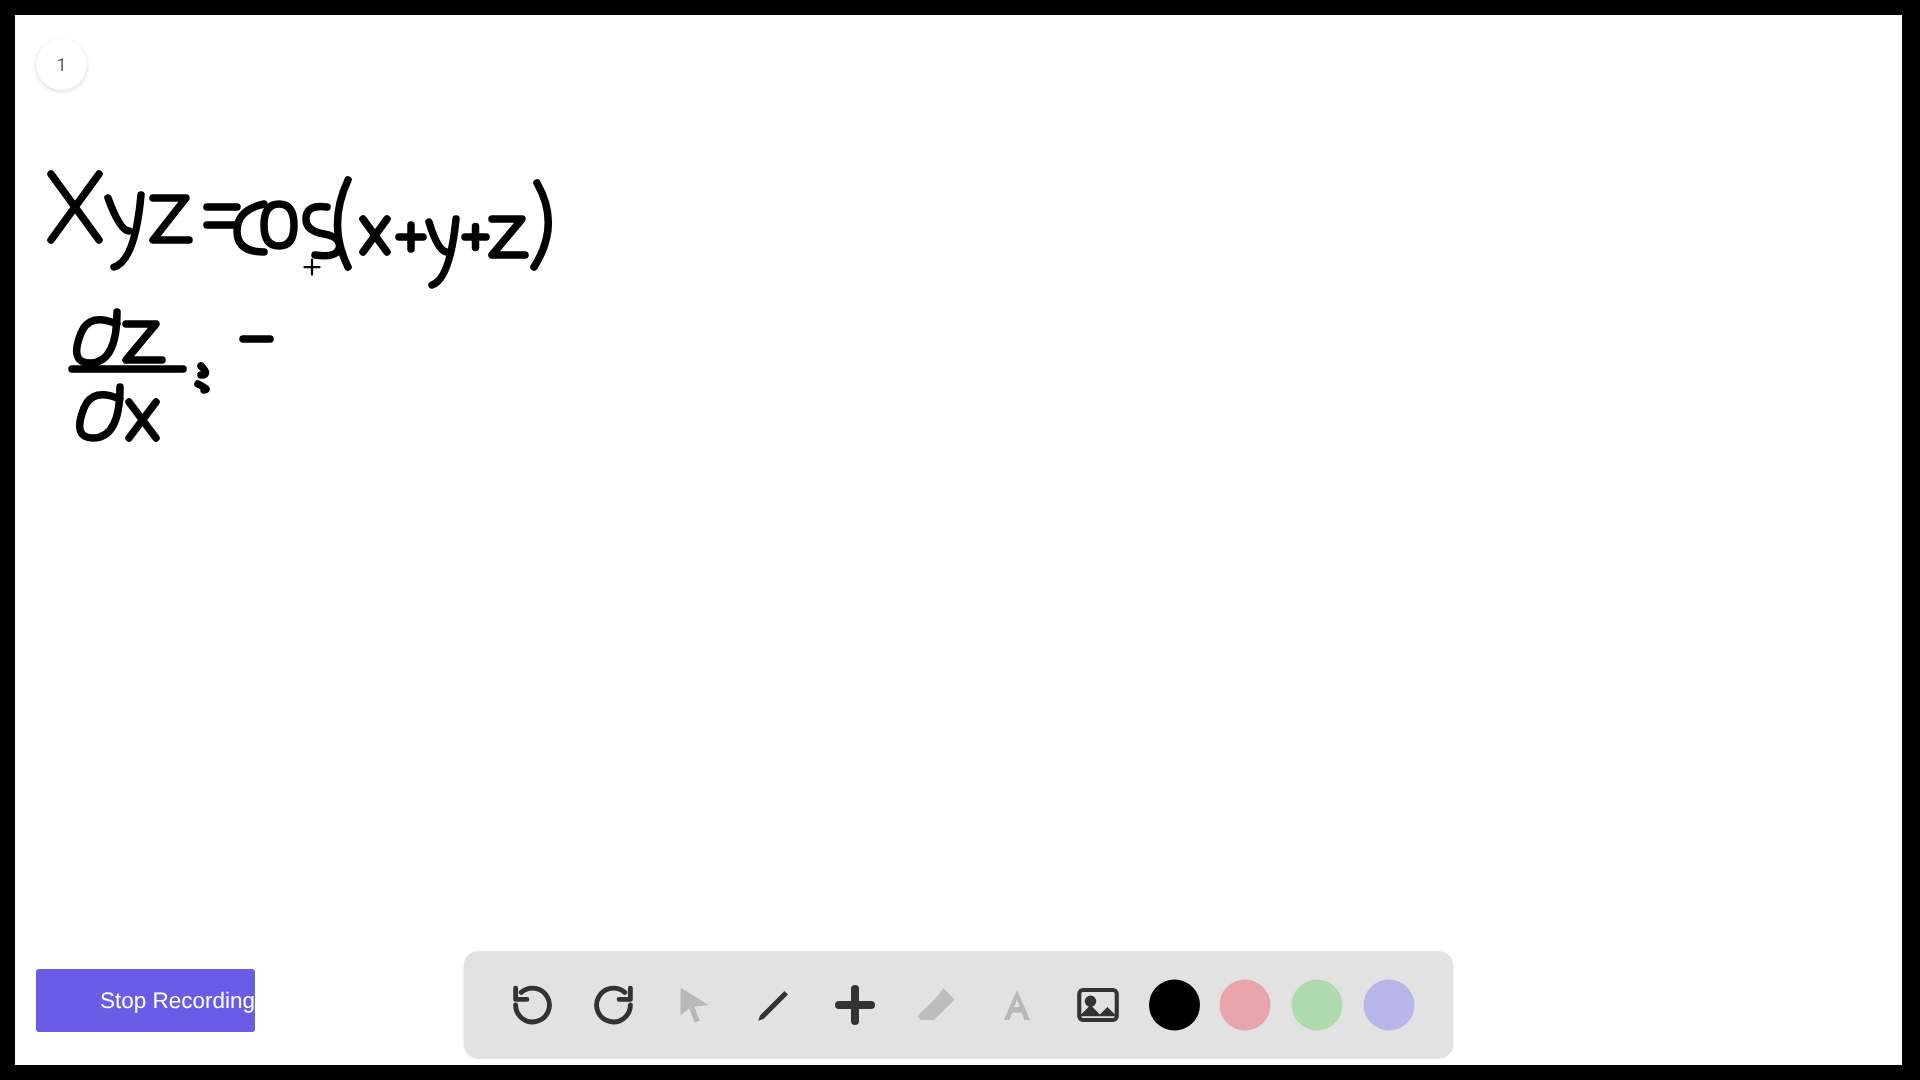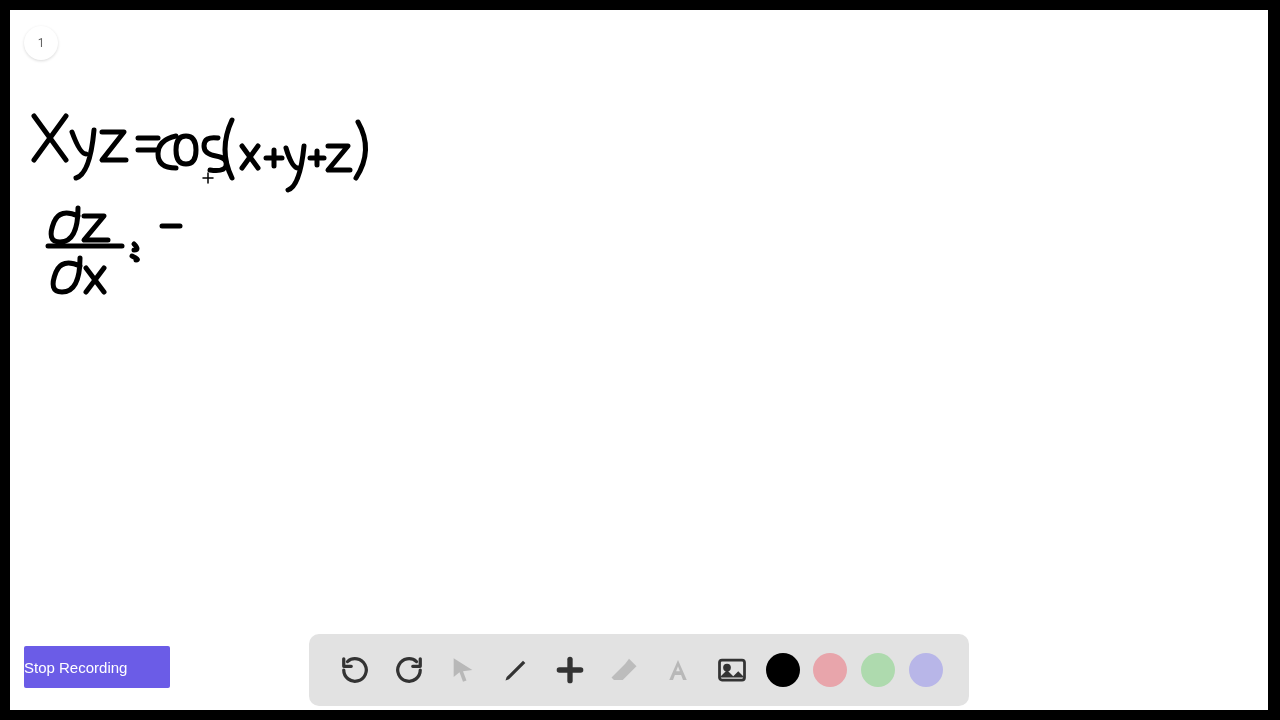--- a/index.html
+++ b/index.html
@@ -19,21 +19,21 @@
     font-size:12px; color:#666;
   }
 
   .drawing { position:absolute; top:0; left:0; }
 
   .stop-btn {
     position:absolute; left:14px; bottom:22px;
     width:146px; height:42px;
     background:#6b5ce7; color:#fff; border:none;
     font-size:15px; border-radius:2px;
-    display:flex; align-items:center; justify-content:flex-start;
+    display:flex; align-items:center; justify-content:flex-end;
     cursor:pointer;
   }
 
   .toolbar {
     position:absolute; bottom:4px; left:50%; transform:translateX(-50%);
     width:660px; height:72px;
     background:#e2e2e2; border-radius:10px;
     display:flex; align-items:center; justify-content:space-evenly;
     padding:0 12px;
   }

